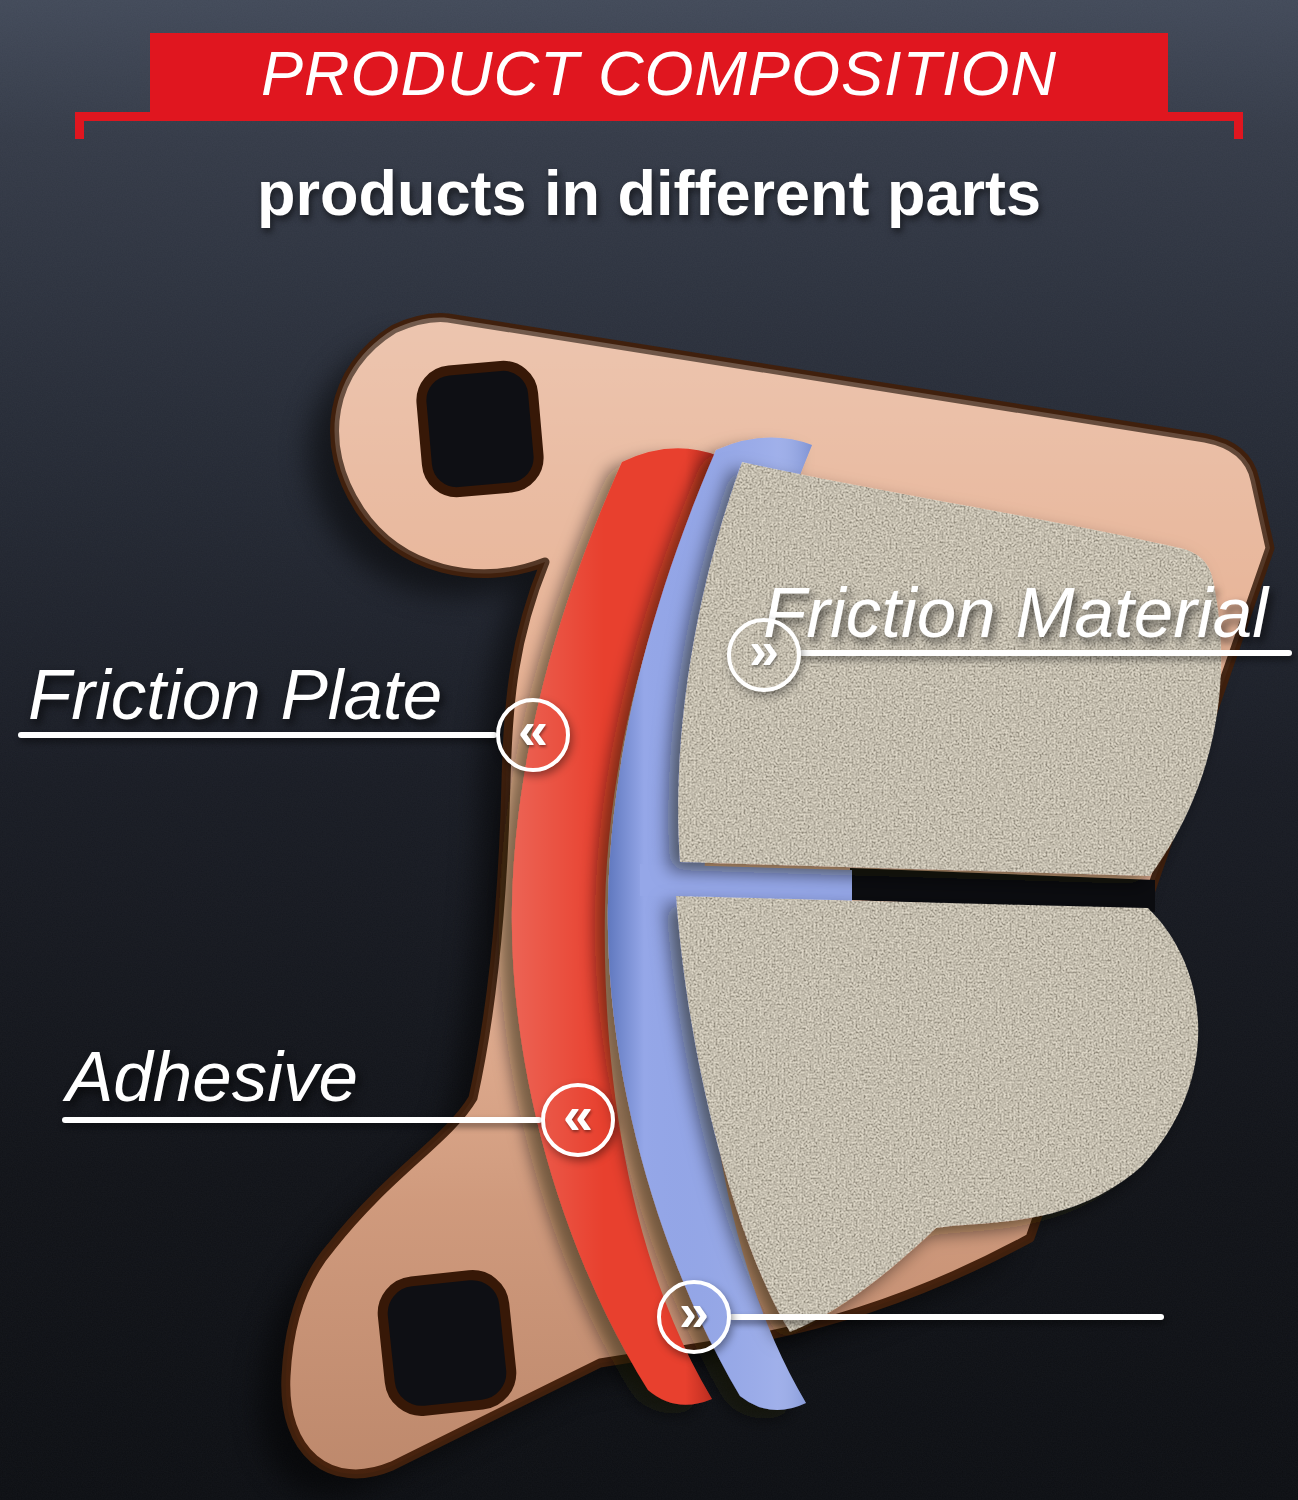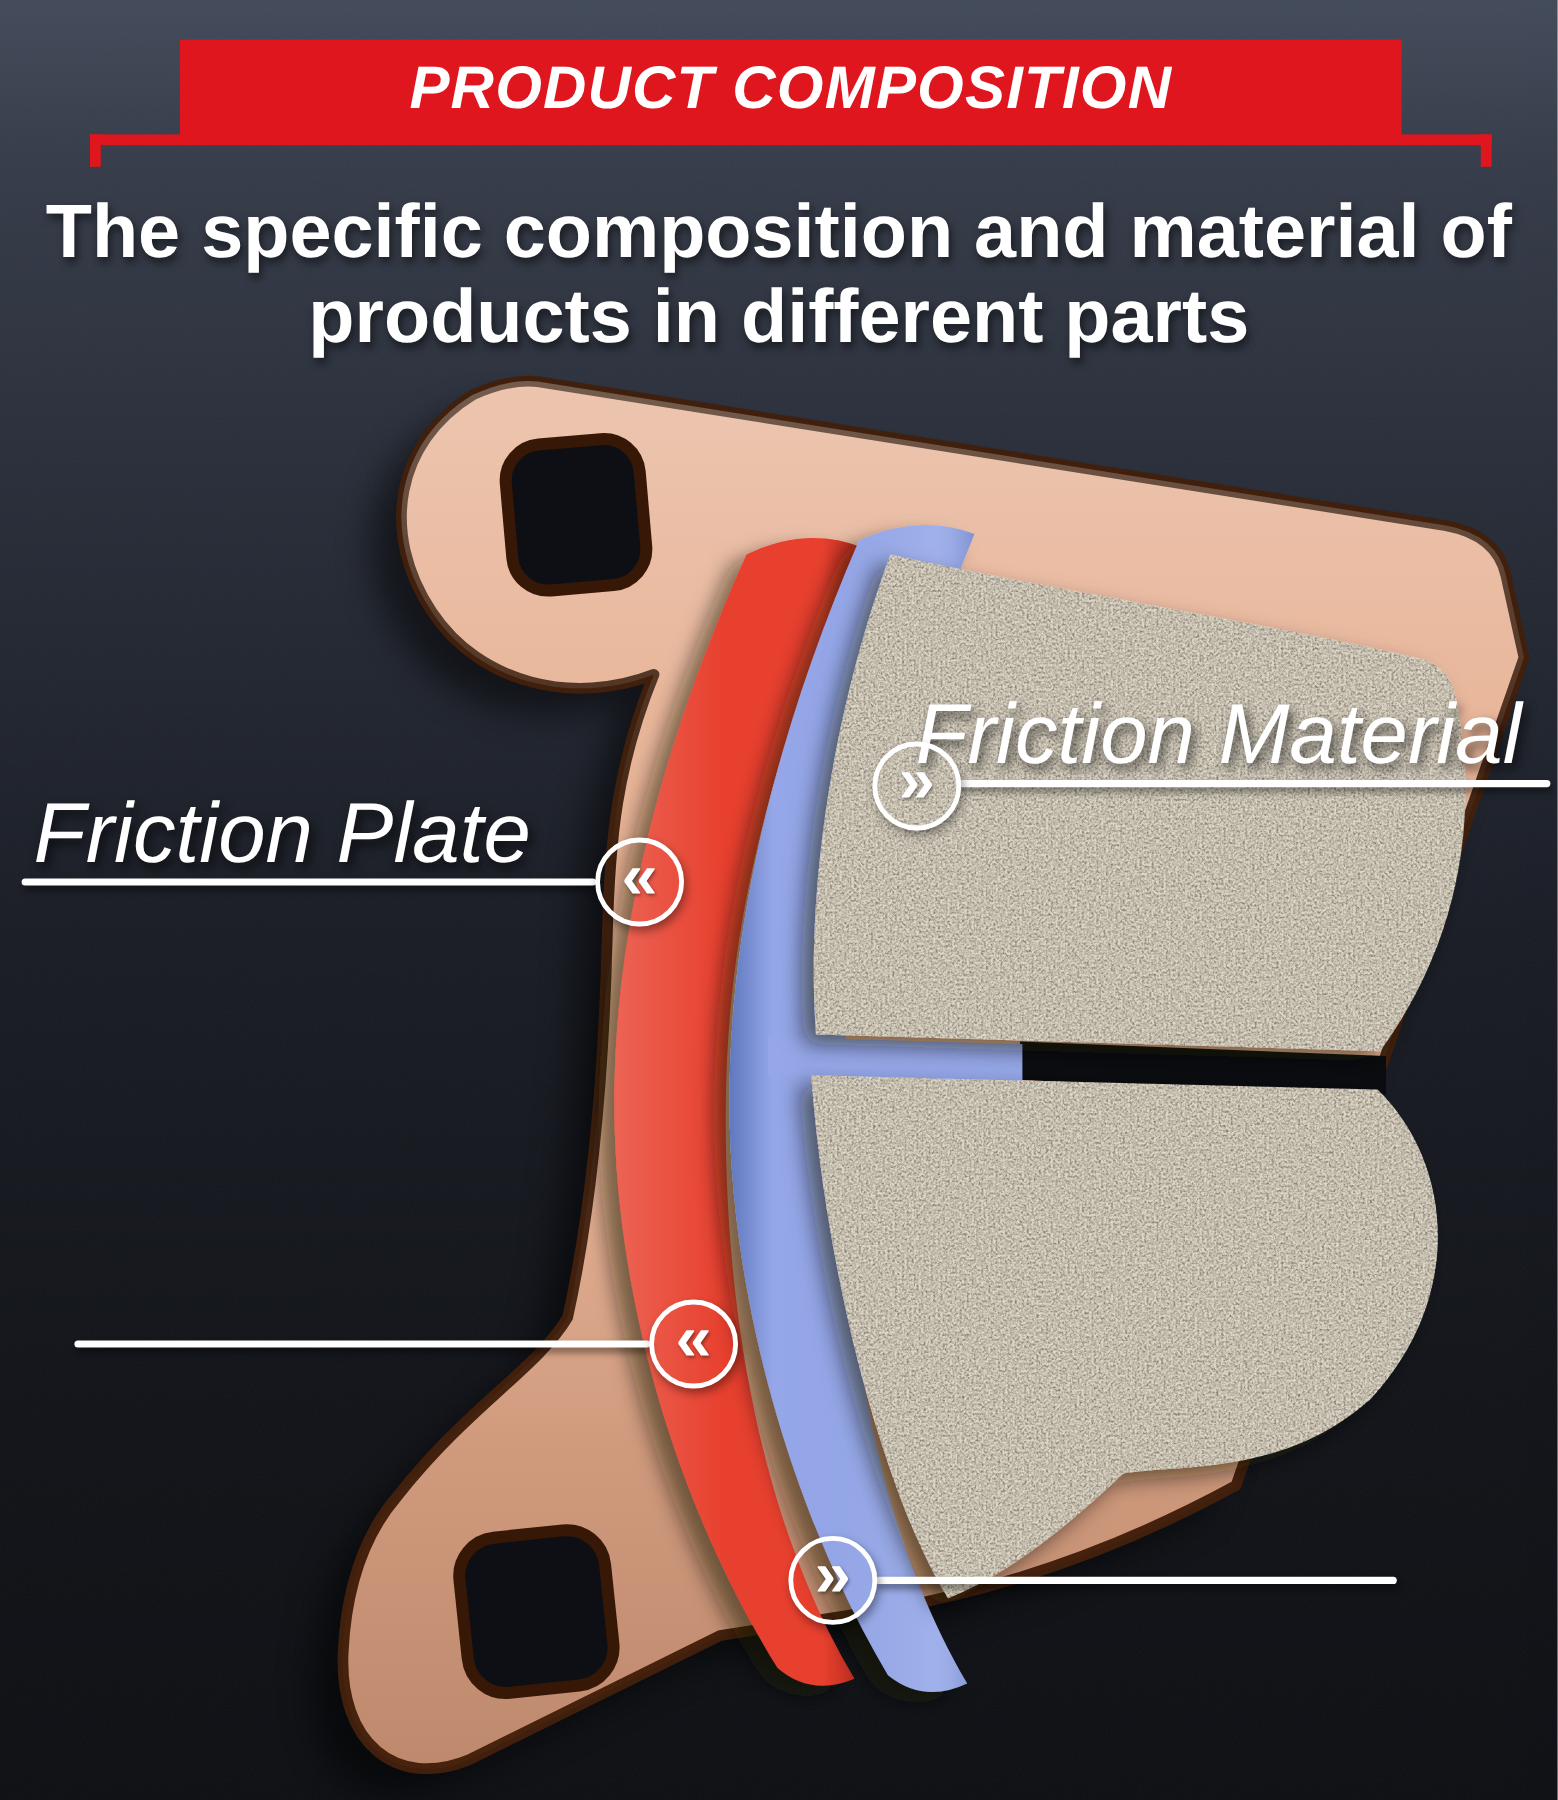--- a/index.html
+++ b/index.html
@@ -11,21 +11,21 @@
   .stage{position:absolute;inset:0;}
   svg.diagram{position:absolute;left:0;top:0;z-index:1;}
   .hud{position:absolute;inset:0;z-index:2;pointer-events:none;}
 
   
   .banner{
     position:absolute;left:150px;top:33px;width:1018px;height:84px;
     display:flex;align-items:center;justify-content:center;
   }
   .banner-title{
-    color:#fff;font-weight:bold;font-style:italic;font-size:50px;
+    color:#fff;font-weight:normal;font-style:italic;font-size:63px;
     letter-spacing:1px;white-space:nowrap;transform:translateY(-2px);
   }
   .ribbon-bar{position:absolute;left:75px;top:112px;width:1168px;height:9px;}
   .ribbon-tick-left{position:absolute;left:75px;top:112px;width:9px;height:27px;}
   .ribbon-tick-right{position:absolute;left:1234px;top:112px;width:9px;height:27px;}
 
   
   .subtitle{
     position:absolute;left:0;top:158px;width:1298px;text-align:center;
     color:#fff;font-weight:bold;font-size:63px;line-height:71px;
@@ -161,36 +161,36 @@
   <div class="hud">
 
     <div class="banner" style="background-color: rgb(224, 22, 31);">
       <div class="banner-title">PRODUCT COMPOSITION</div>
     </div>
     <div class="ribbon-bar" style="background-color: rgb(224, 22, 31);"></div>
     <div class="ribbon-tick-left" style="background-color: rgb(224, 22, 31);"></div>
     <div class="ribbon-tick-right" style="background-color: rgb(224, 22, 31);"></div>
 
     <div class="subtitle">
-      <div>The specific composition and material of</div>
       <div>products in different parts</div>
     </div>
 
     <div class="callout-text" style="right:30px;top:576px;">Friction Material</div>
     <div class="callout-bar" style="left:799px;top:650px;width:493px;"></div>
     <div class="callout-circle" style="left:727px;top:618px;">
       <span>»</span>
     </div>
 
     <div class="callout-text" style="left:28px;top:658px;">Friction Plate</div>
     <div class="callout-bar" style="left:18px;top:732px;width:479px;"></div>
     <div class="callout-circle" style="left:496px;top:698px;">
       <span>«</span>
     </div>
 
+    <div class="callout-text" style="left:66px;top:1040px;">Adhesive</div>
     <div class="callout-bar" style="left:62px;top:1117px;width:480px;"></div>
     <div class="callout-circle" style="left:541px;top:1083px;">
       <span>«</span>
     </div>
 
     <div class="callout-bar" style="left:729px;top:1314px;width:435px;"></div>
     <div class="callout-circle" style="left:657px;top:1280px;">
       <span>»</span>
     </div>
 

